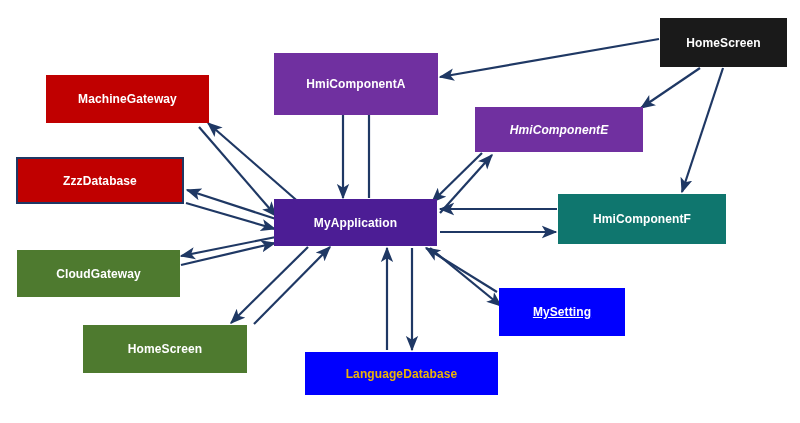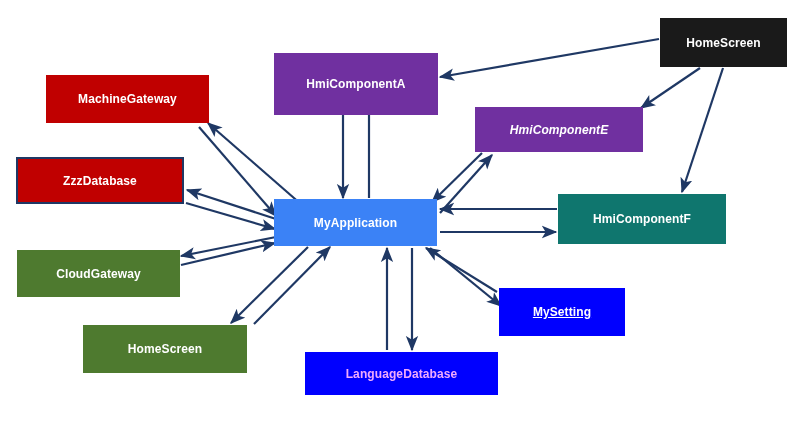--- a/index.html
+++ b/index.html
@@ -87,36 +87,36 @@
       </div>
       <div class="node" style="left: 16px; top: 157px; width: 168px; height: 47px; background: rgb(192, 0, 0); color: rgb(255, 255, 255); border: 2px solid rgb(31, 56, 100);">
         <span class="node-label">ZzzDatabase</span>
       </div>
       <div class="node" style="left: 17px; top: 250px; width: 163px; height: 47px; background: rgb(78, 122, 47); color: rgb(255, 255, 255); border: none;">
         <span class="node-label">CloudGateway</span>
       </div>
       <div class="node" style="left: 83px; top: 325px; width: 164px; height: 48px; background: rgb(78, 122, 47); color: rgb(255, 255, 255); border: none;">
         <span class="node-label">HomeScreen</span>
       </div>
-      <div class="node" style="left: 274px; top: 199px; width: 163px; height: 47px; background: #3b82f6; color: rgb(255, 255, 255); border: none;">
+      <div class="node" style="left: 274px; top: 199px; width: 163px; height: 47px; background: #4c1d95; color: rgb(255, 255, 255); border: none;">
         <span class="node-label">MyApplication</span>
       </div>
       <div class="node" style="left: 274px; top: 53px; width: 164px; height: 62px; background: rgb(112, 48, 160); color: rgb(255, 255, 255); border: none;">
         <span class="node-label">HmiComponentA</span>
       </div>
       <div class="node" style="left: 475px; top: 107px; width: 168px; height: 45px; background: rgb(112, 48, 160); color: rgb(255, 255, 255); border: none; font-style: italic;">
         <span class="node-label">HmiComponentE</span>
       </div>
       <div class="node" style="left: 558px; top: 194px; width: 168px; height: 50px; background: #0f766e; color: rgb(255, 255, 255); border: none;">
         <span class="node-label">HmiComponentF</span>
       </div>
       <div class="node" style="left: 660px; top: 18px; width: 127px; height: 49px; background: rgb(26, 26, 26); color: rgb(255, 255, 255); border: none;">
         <span class="node-label">HomeScreen</span>
       </div>
       <div class="node" style="left: 499px; top: 288px; width: 126px; height: 48px; background: rgb(0, 0, 255); color: rgb(255, 255, 255); border: none; text-decoration: underline;">
         <span class="node-label">MySetting</span>
       </div>
-      <div class="node" style="left: 305px; top: 352px; width: 193px; height: 43px; background: rgb(0, 0, 255); color: #f0abfc; border: none;">
+      <div class="node" style="left: 305px; top: 352px; width: 193px; height: 43px; background: rgb(0, 0, 255); color: #eab308; border: none;">
         <span class="node-label">LanguageDatabase</span>
       </div>
     </div>
 
 </div>
 
 </body></html>

